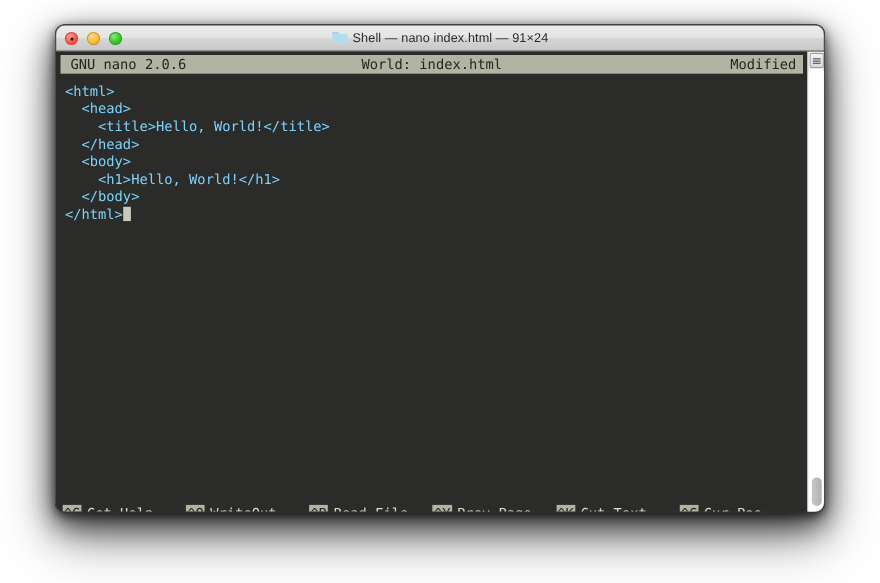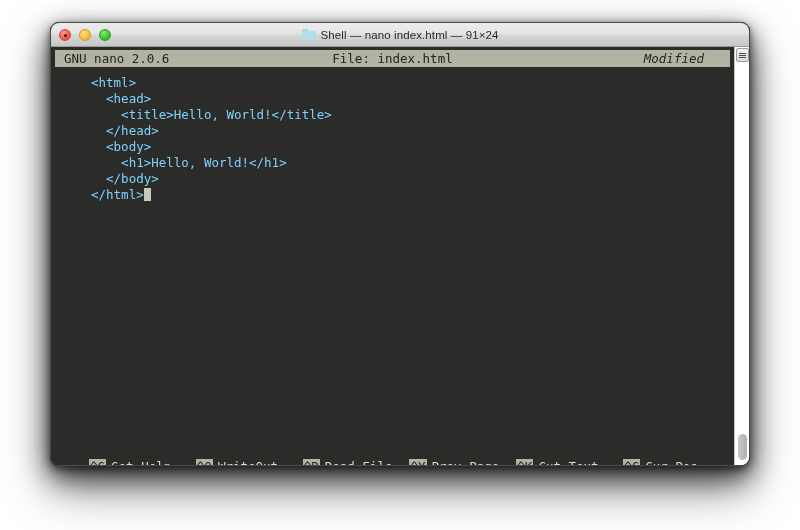--- a/index.html
+++ b/index.html
@@ -154,40 +154,39 @@
     background: #2b2b29;
     padding: 0;
     overflow: hidden;
   }
 
   .mono {
     font-family: "DejaVu Sans Mono", "Liberation Mono", monospace;
     font-size: 12.5px;
     line-height: 16px;
     white-space: pre;
-    padding-left: 32px;
   }
 
   
   .nano-status {
     position: relative;
     height: 17px;
     margin: 3px 4px 0 4px;
     background: #b3b3a3;
     color: #25251f;
     display: flex;
     align-items: center;
   }
   .nano-status .seg {
     position: absolute;
     top: 1px;
   }
   .ns-version { left: 9px; }
   .ns-file    { left: 50%; transform: translateX(-50%); }
-  .ns-mod     { right: 26px; font-style: italic; }
+  .ns-mod     { right: 6px; }
 
   
   .editor {
     position: absolute;
     left: 8px;
     top: 28px;
     right: 6px;
     bottom: 58px;
     color: #dcdccb;
   }
@@ -307,21 +306,21 @@
         <span class="title-text">Shell — nano index.html — 91×24</span>
       </div>
     </div>
 
     <div class="term-wrap">
 
       <div class="term">
 
         <div class="nano-status mono">
           <span class="seg ns-version">GNU nano 2.0.6</span>
-          <span class="seg ns-file">File: index.html</span>
+          <span class="seg ns-file">World: index.html</span>
           <span class="seg ns-mod">Modified</span>
         </div>
 
         <div class="editor mono" id="buffer"><div class="code-line">&lt;html&gt;</div><div class="code-line">  &lt;head&gt;</div><div class="code-line">    &lt;title&gt;Hello, World!&lt;/title&gt;</div><div class="code-line">  &lt;/head&gt;</div><div class="code-line">  &lt;body&gt;</div><div class="code-line">    &lt;h1&gt;Hello, World!&lt;/h1&gt;</div><div class="code-line">  &lt;/body&gt;</div><div class="code-line">&lt;/html&gt;<span class="cursor-block"></span></div></div>
 
         <div class="help-bar mono">
           <div class="help-row" id="help-row-1"><div class="help-cell"><span class="help-key">^G</span><span class="help-label">Get Help</span></div><div class="help-cell"><span class="help-key">^O</span><span class="help-label">WriteOut</span></div><div class="help-cell"><span class="help-key">^R</span><span class="help-label">Read File</span></div><div class="help-cell"><span class="help-key">^Y</span><span class="help-label">Prev Page</span></div><div class="help-cell"><span class="help-key">^K</span><span class="help-label">Cut Text</span></div><div class="help-cell"><span class="help-key">^C</span><span class="help-label">Cur Pos</span></div></div>
           
         </div>
 

